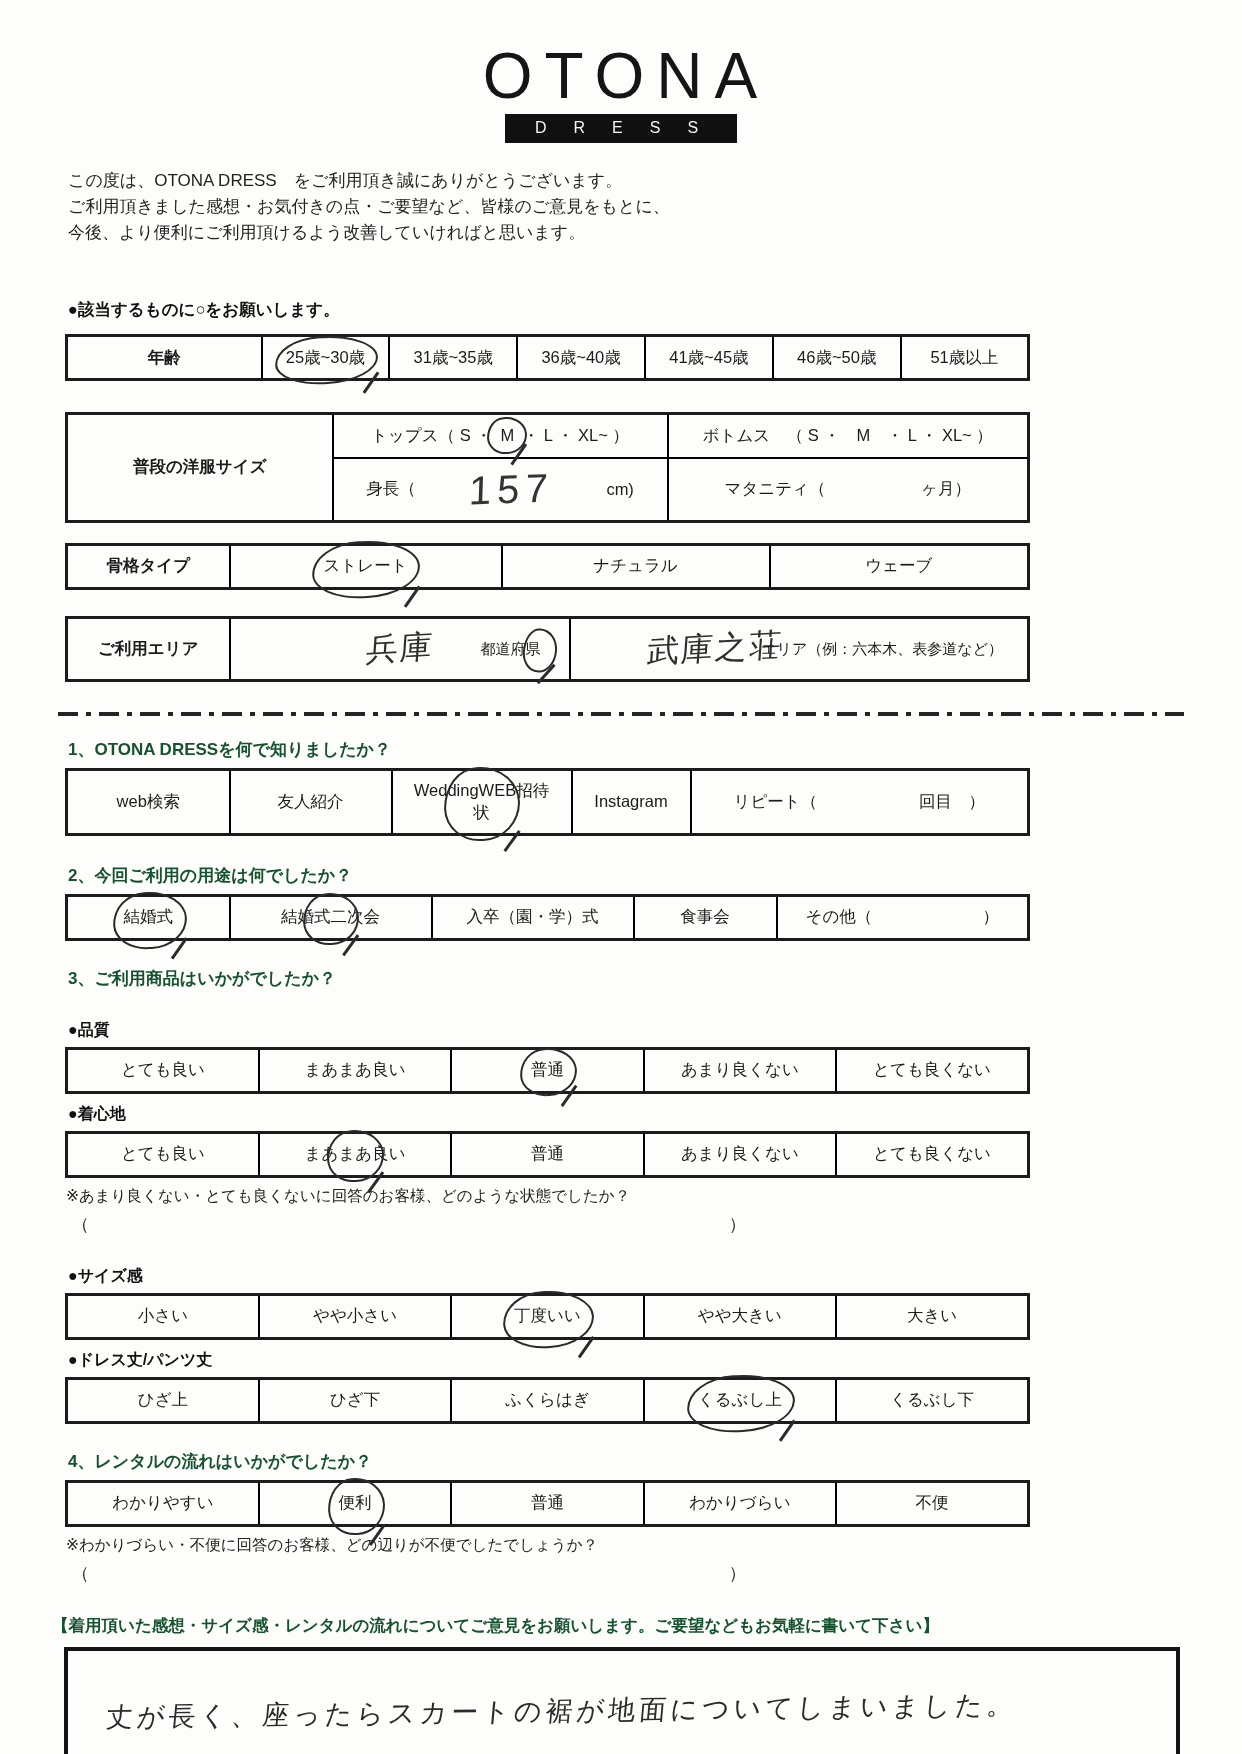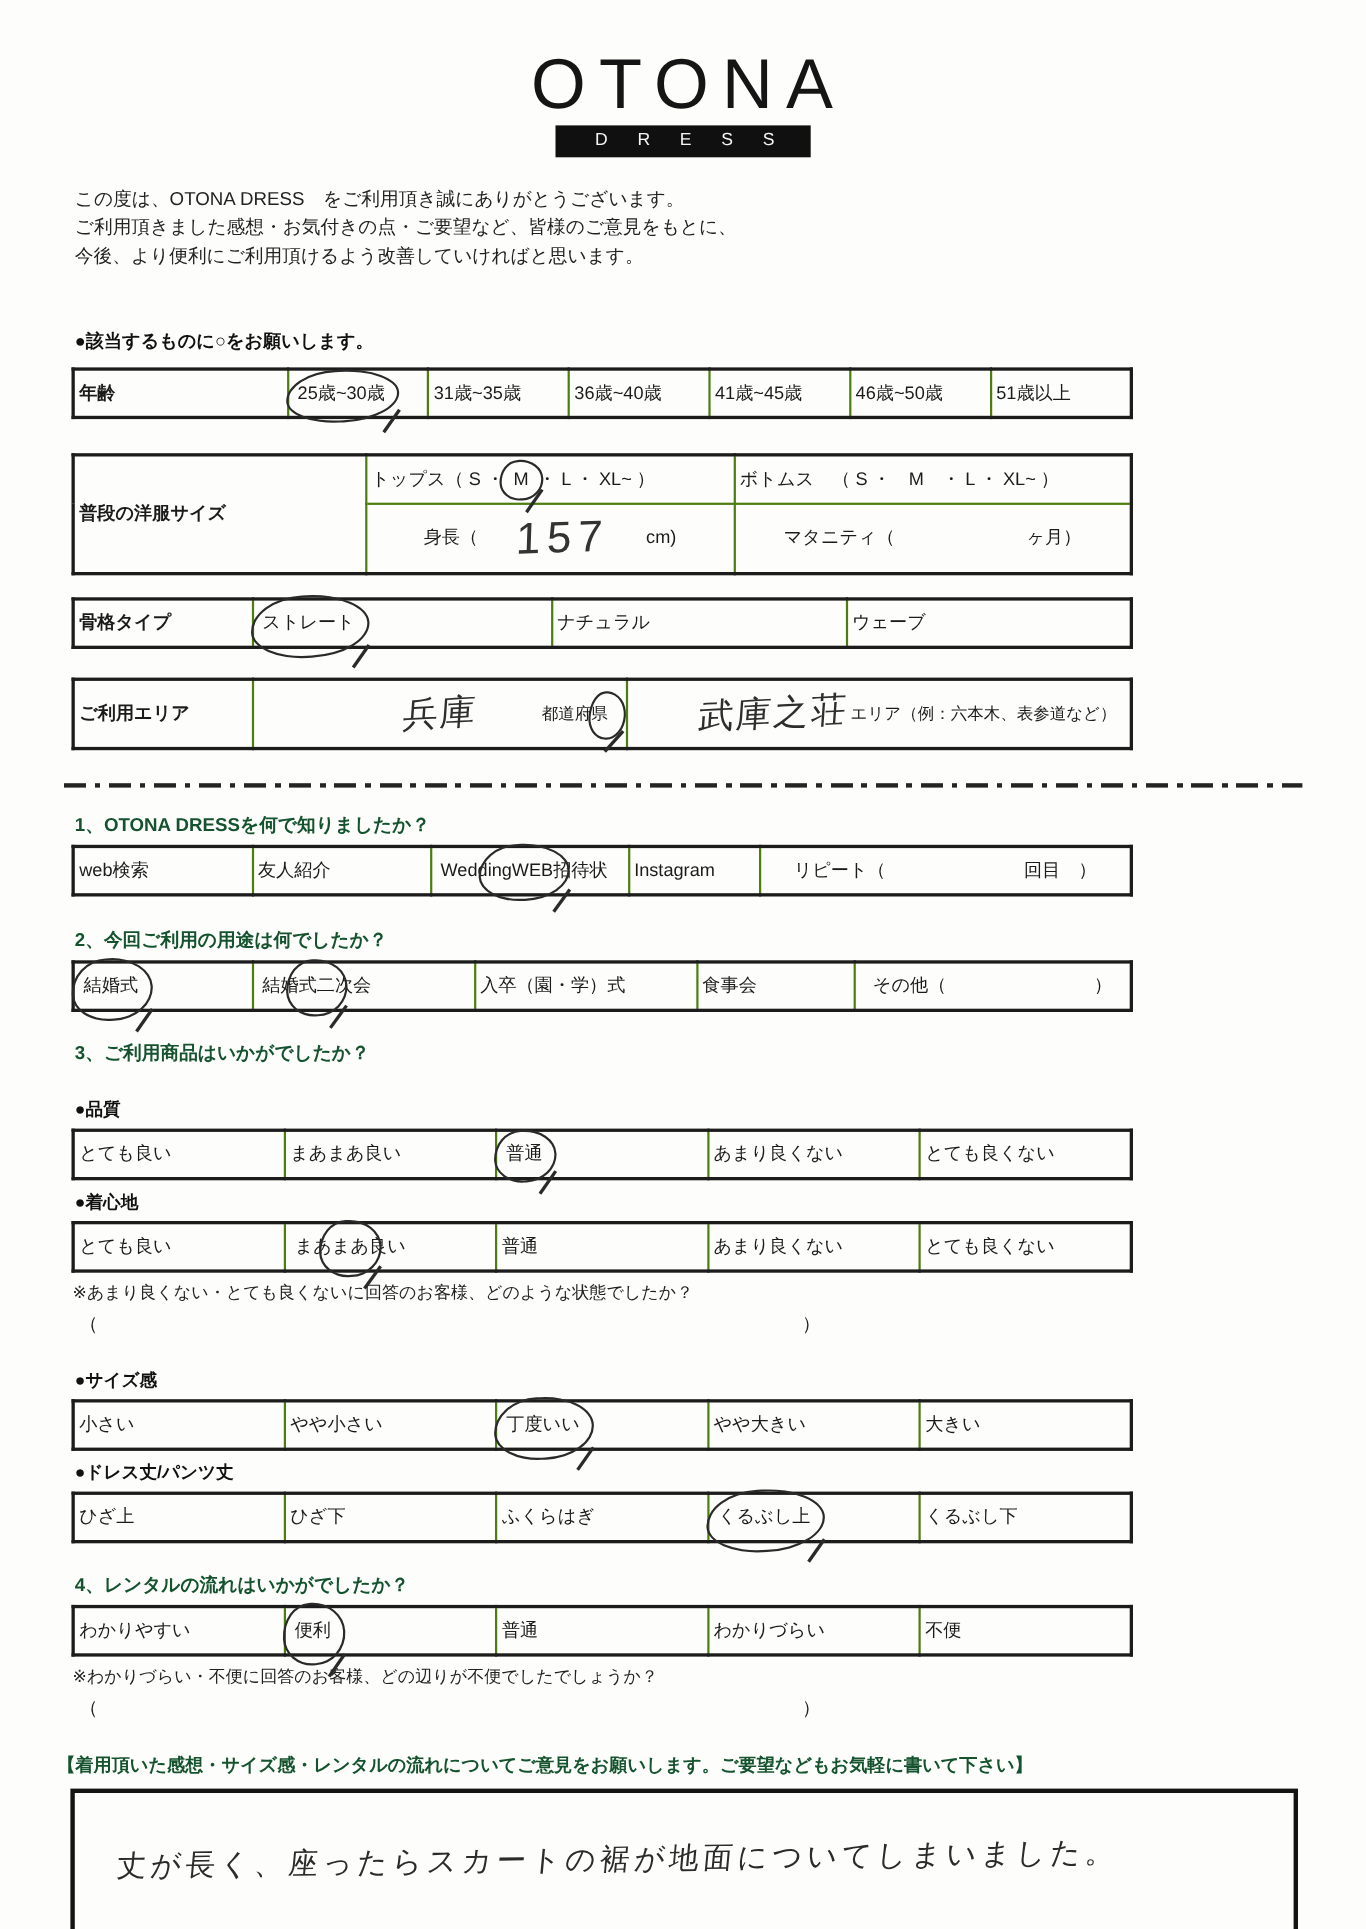--- a/index.html
+++ b/index.html
@@ -3,31 +3,31 @@
 <meta charset="utf-8">
 <style>
   *{margin:0;padding:0;box-sizing:border-box}
   html,body{background:#e8e8e8}
   body{font-family:"Liberation Sans","DejaVu Sans",sans-serif;color:#1b1b1b}
   .page{position:relative;width:1242px;height:1754px;margin:0 auto;background:#fdfdfb;overflow:hidden}
 
   
   .logo{width:420px;margin:44px auto 0;text-align:center}
   .logo-title{font-size:64px;letter-spacing:12px;font-weight:400;color:#151515;line-height:1.0;padding-left:10px}
-  .logo-bar{margin:6px auto 0;width:232px;background:#101010;color:#f5f5f5;font-size:16px;letter-spacing:27px;padding:5px 0 6px 30px;text-align:center}
+  .logo-bar{margin:6px auto 0;width:232px;background:#101010;color:#f5f5f5;font-size:16px;letter-spacing:27px;padding:5px 0 6px 30px;text-align:left}
 
   
   .intro{margin:26px 0 0 68px;font-size:17px;line-height:24px;color:#222}
   .intro div{margin-bottom:2px}
 
   .instruction{margin:54px 0 0 68px;font-size:16.5px;font-weight:bold;color:#111}
 
   
   table.tbl{border-collapse:collapse;width:965px;margin-left:65px;table-layout:fixed;border:3px solid #1c1c1c}
-  .tbl td{border:2px solid #4d7c0f;font-size:16.5px;padding:8px 4px;height:44px;overflow:visible}
+  .tbl td{border:2px solid #000000;text-align:center;font-size:16.5px;padding:8px 16px;height:44px;overflow:visible}
   .tbl .hdr{font-weight:bold}
 
   .sec-title{margin:26px 0 0 68px;font-size:17px;font-weight:bold;color:#14532d}
   .sub-label{margin:26px 0 0 68px;font-size:16px;font-weight:bold;color:#111}
   .note{margin:8px 0 0 66px;font-size:15.5px;color:#222}
   .paren-line{margin:6px 0 0 72px;font-size:17px;color:#222}
   .paren-close{margin-left:640px}
 
   
   .dash{height:4px;width:1126px;margin:30px 0 0 58px;
@@ -46,21 +46,21 @@
   .hc{left:-7px;right:-9px;top:-10px;bottom:-14px;transform:rotate(-3deg)}
   .hc-sm{width:34px;height:44px;left:auto;right:-12px;top:-10px;transform:rotate(4deg)}
   .hc-mid{left:24%;right:24%;top:-12px;bottom:-16px;transform:rotate(-2deg)}
   .hc::after,.hc-sm::after,.hc-mid::after{content:"";position:absolute;right:-2px;bottom:-18px;width:2.6px;height:25px;
     background:#2a2a2a;transform:rotate(38deg);transform-origin:top center}
   .hc.tall{top:-13px;bottom:-20px}
   .hc.tight{left:-9px;right:-9px;top:-8px;bottom:-8px}
 
   
   .flexcell{display:flex;justify-content:space-between;align-items:center;padding:0 26px}
-  .ctrcell{display:flex;justify-content:center;align-items:center;gap:34px}
+  .ctrcell{display:flex;justify-content:center;align-items:center;gap:53px}
   .relcell{position:relative;display:flex;justify-content:center;align-items:center;height:100%}
   .edge-label{position:absolute;right:8px;top:50%;transform:translateY(-50%);font-size:15px;white-space:nowrap}
 
   
   .comment-head{margin:30px 0 0 52px;font-size:16.5px;font-weight:bold;color:#14532d}
   .comment-box{width:1116px;margin:10px 0 0 64px;border:4px solid #141414;height:236px;padding:42px 10px 0 38px;overflow:hidden}
 </style>
 </head>
 <body>
 

